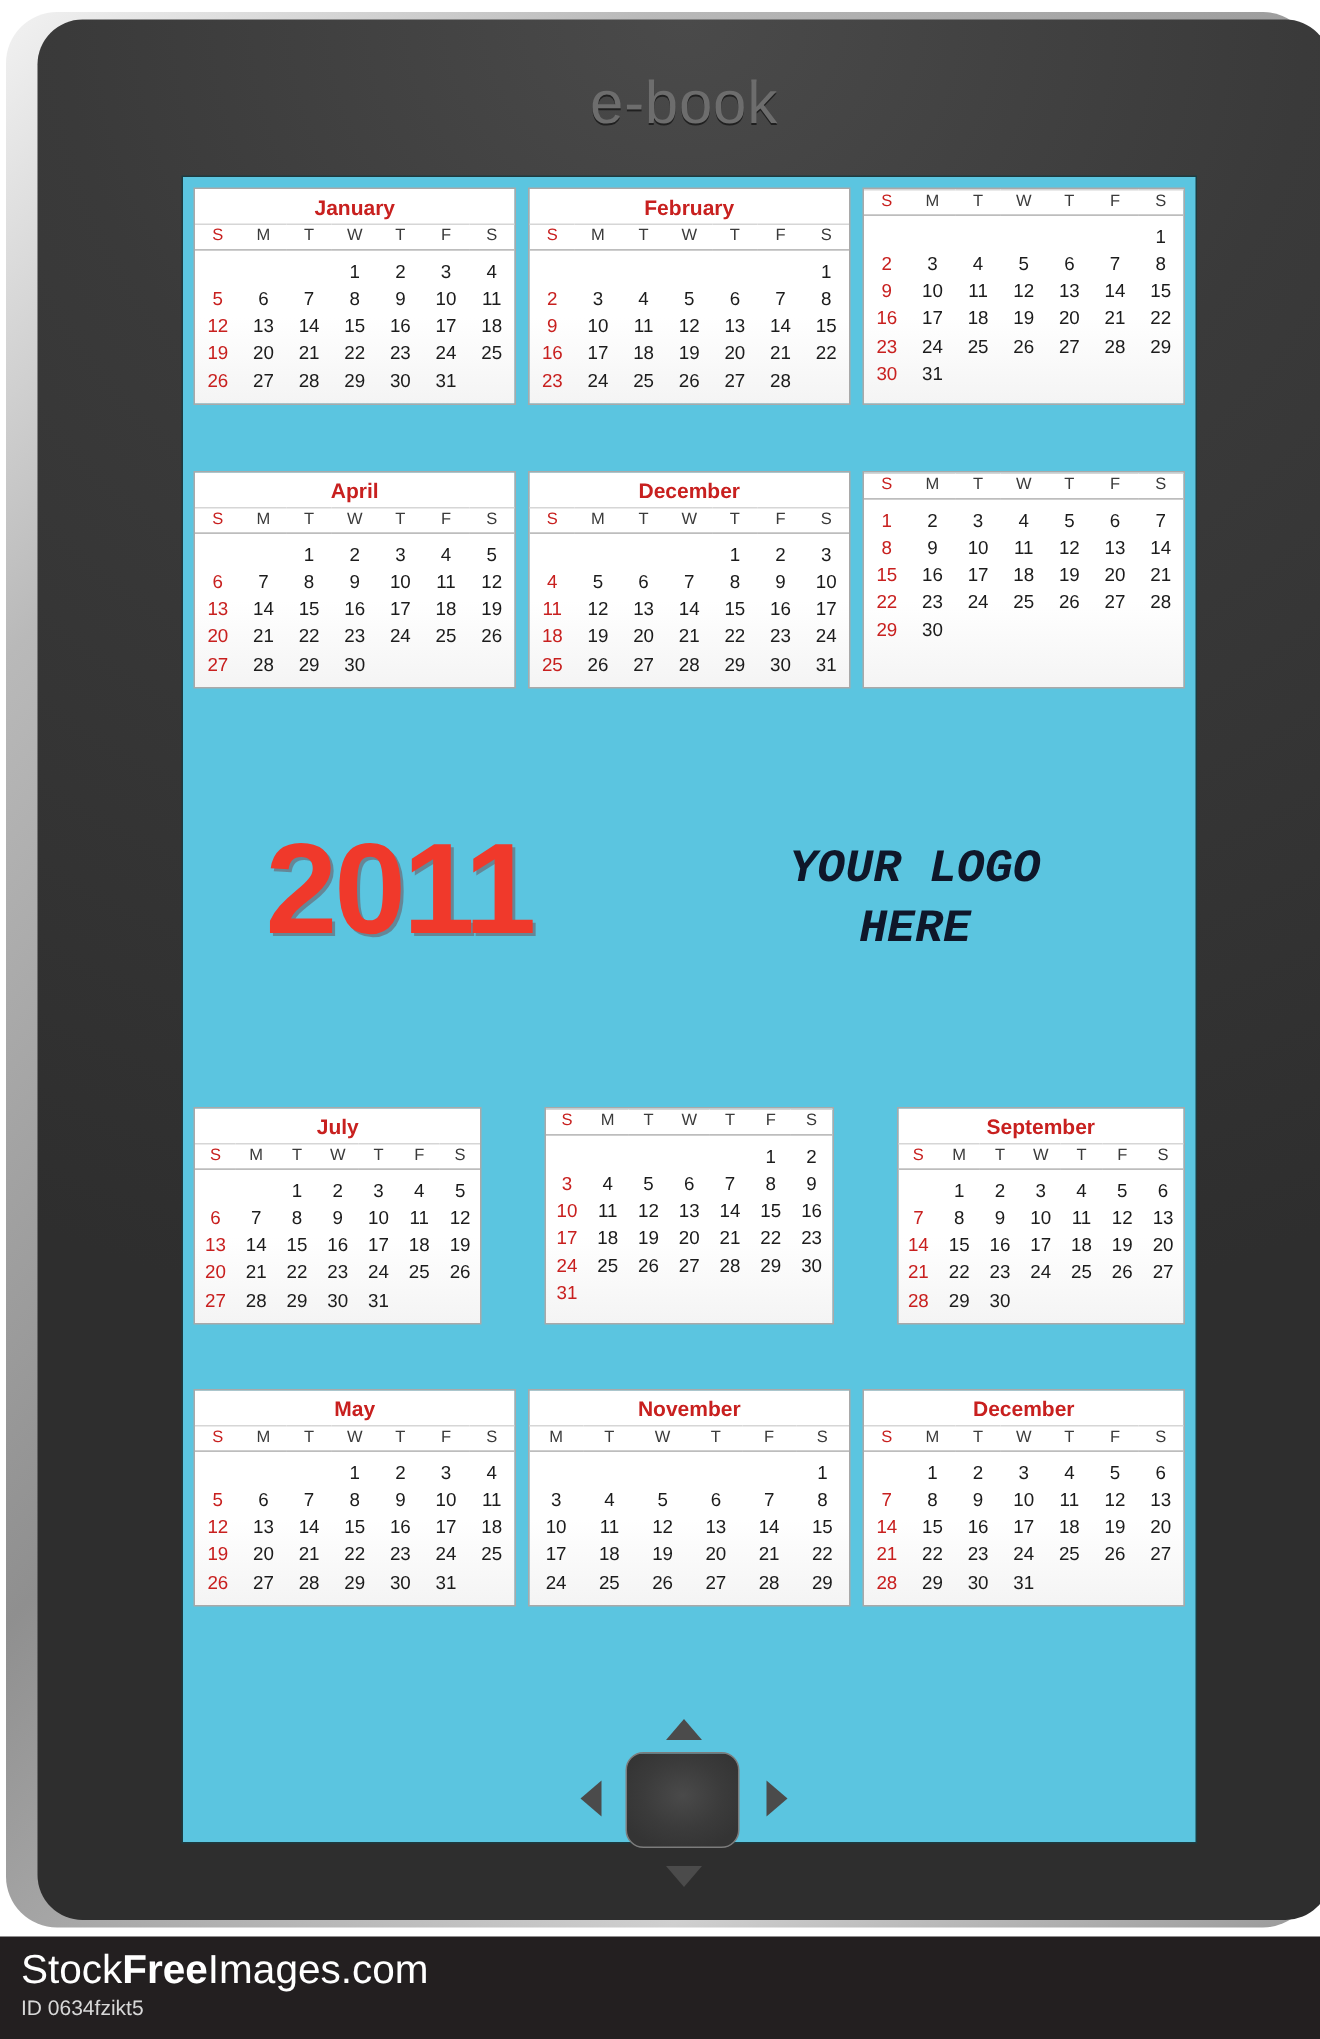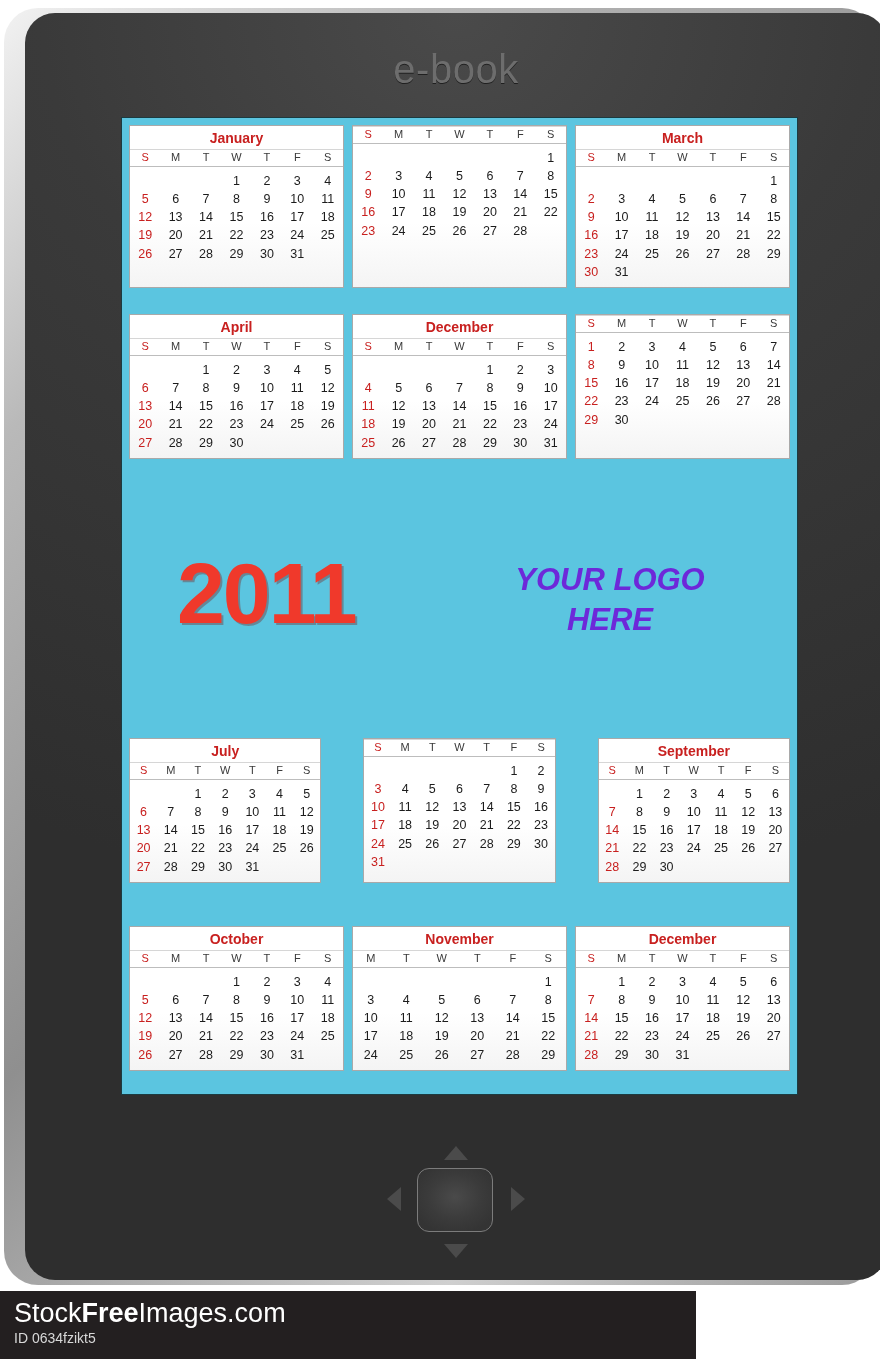--- a/index.html
+++ b/index.html
@@ -50,21 +50,21 @@
     letter-spacing: 0.5px;
     text-shadow: 0 1px 0 rgba(0,0,0,0.55);
   }
 
   
   #screen {
     position: absolute;
     left: 97px;
     top: 105px;
     width: 675px;
-    height: 976px;
+    height: 1110px;
     background: #5bc5e0;
     box-shadow: 0 0 0 1px #1c3b40;
     box-sizing: border-box;
   }
 
   .grid-row {
     position: absolute;
     left: 0;
     width: 100%;
     display: flex;
@@ -144,22 +144,23 @@
   }
   #logo-text {
     position: absolute;
     right: 22px;
     top: 52px;
     width: 330px;
     text-align: center;
     font-size: 31px;
     font-style: italic;
     font-weight: bold;
-    color: #6d28d9;
+    color: #0f172a;
     line-height: 1.28;
+    font-family: Liberation Mono, monospace;
   }
 
   
   #navpad {
     position: absolute;
     left: 50%;
     top: 1128px;
     transform: translateX(-50%);
     width: 150px;
     height: 120px;
@@ -199,21 +200,21 @@
     border-top: 12px solid transparent;
     border-bottom: 12px solid transparent;
     border-left: 14px solid #4b4b4b;
   }
 
   
   #footer {
     position: absolute;
     left: 0;
     top: 1291px;
-    width: 696px;
+    width: 880px;
     height: 68px;
     background: #231f20;
     box-sizing: border-box;
     padding: 8px 0 0 14px;
   }
   #wm-title {
     color: #ffffff;
     font-size: 27px;
     line-height: 1.08;
     font-weight: normal;
@@ -293,20 +294,21 @@
                   <td>28</td>
                   <td>29</td>
                   <td>30</td>
                   <td>31</td>
                   <td class="pad"></td>
                 </tr>
               </tbody>
             </table>
           </div>
           <div class="month">
+            <div class="month-title">February</div>
             <table class="cal">
               <thead>
                 <tr>
                   <th class="sun">S</th>
                   <th>M</th>
                   <th>T</th>
                   <th>W</th>
                   <th>T</th>
                   <th>F</th>
                   <th>S</th>
@@ -355,21 +357,20 @@
                   <td>25</td>
                   <td>26</td>
                   <td>27</td>
                   <td>28</td>
                   <td class="pad"></td>
                 </tr>
               </tbody>
             </table>
           </div>
           <div class="month">
-            <div class="month-title">March</div>
             <table class="cal">
               <thead>
                 <tr>
                   <th class="sun">S</th>
                   <th>M</th>
                   <th>T</th>
                   <th>W</th>
                   <th>T</th>
                   <th>F</th>
                   <th>S</th>
@@ -827,21 +828,21 @@
                   <td class="pad"></td>
                   <td class="pad"></td>
                   <td class="pad"></td>
                 </tr>
               </tbody>
             </table>
           </div>
         </div>
       <div class="grid-row" id="row-q4">
           <div class="month">
-            <div class="month-title">October</div>
+            <div class="month-title">May</div>
             <table class="cal">
               <thead>
                 <tr>
                   <th class="sun">S</th>
                   <th>M</th>
                   <th>T</th>
                   <th>W</th>
                   <th>T</th>
                   <th>F</th>
                   <th>S</th>

